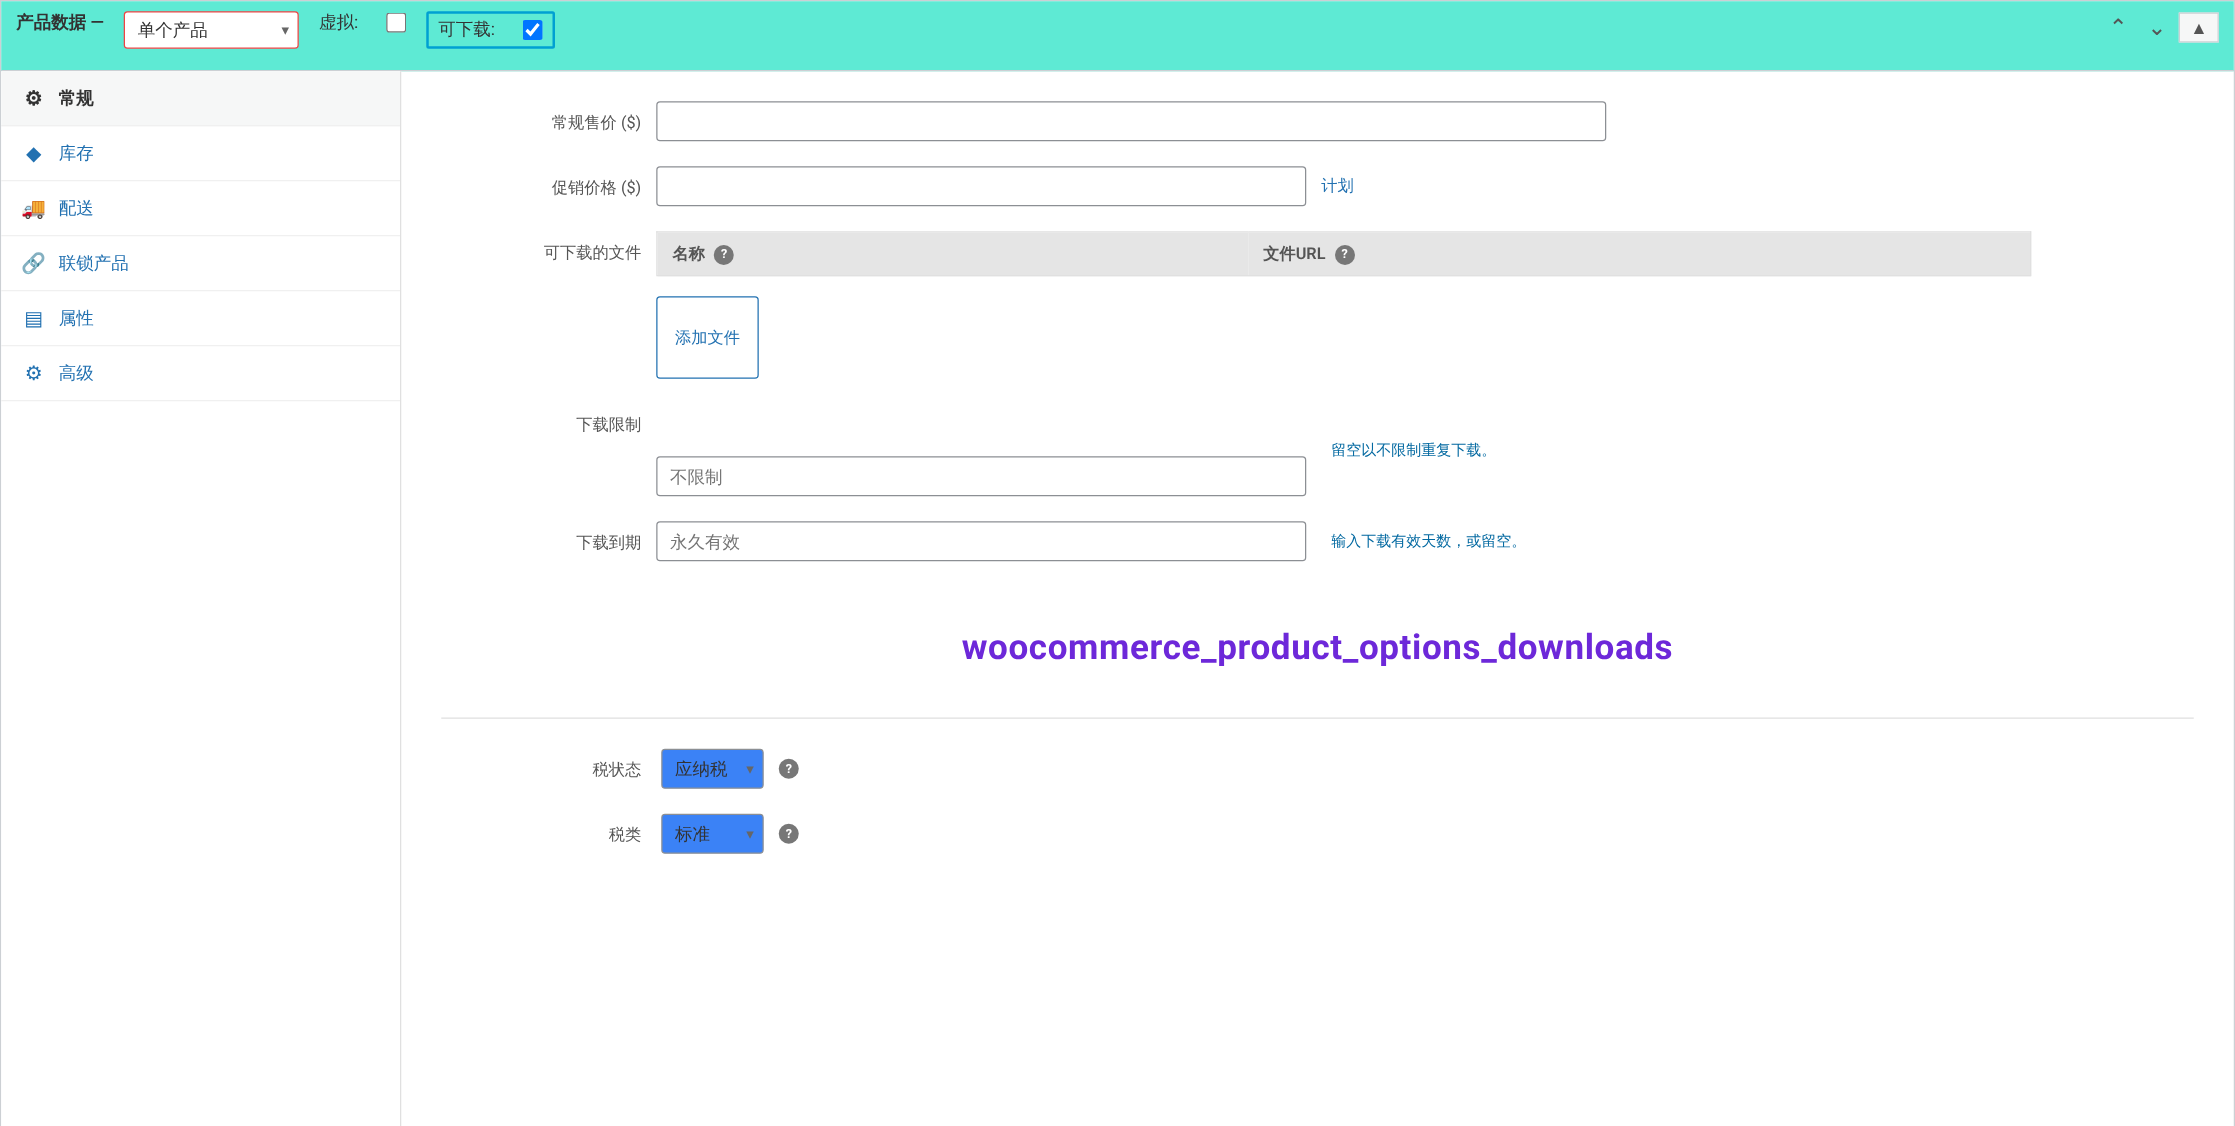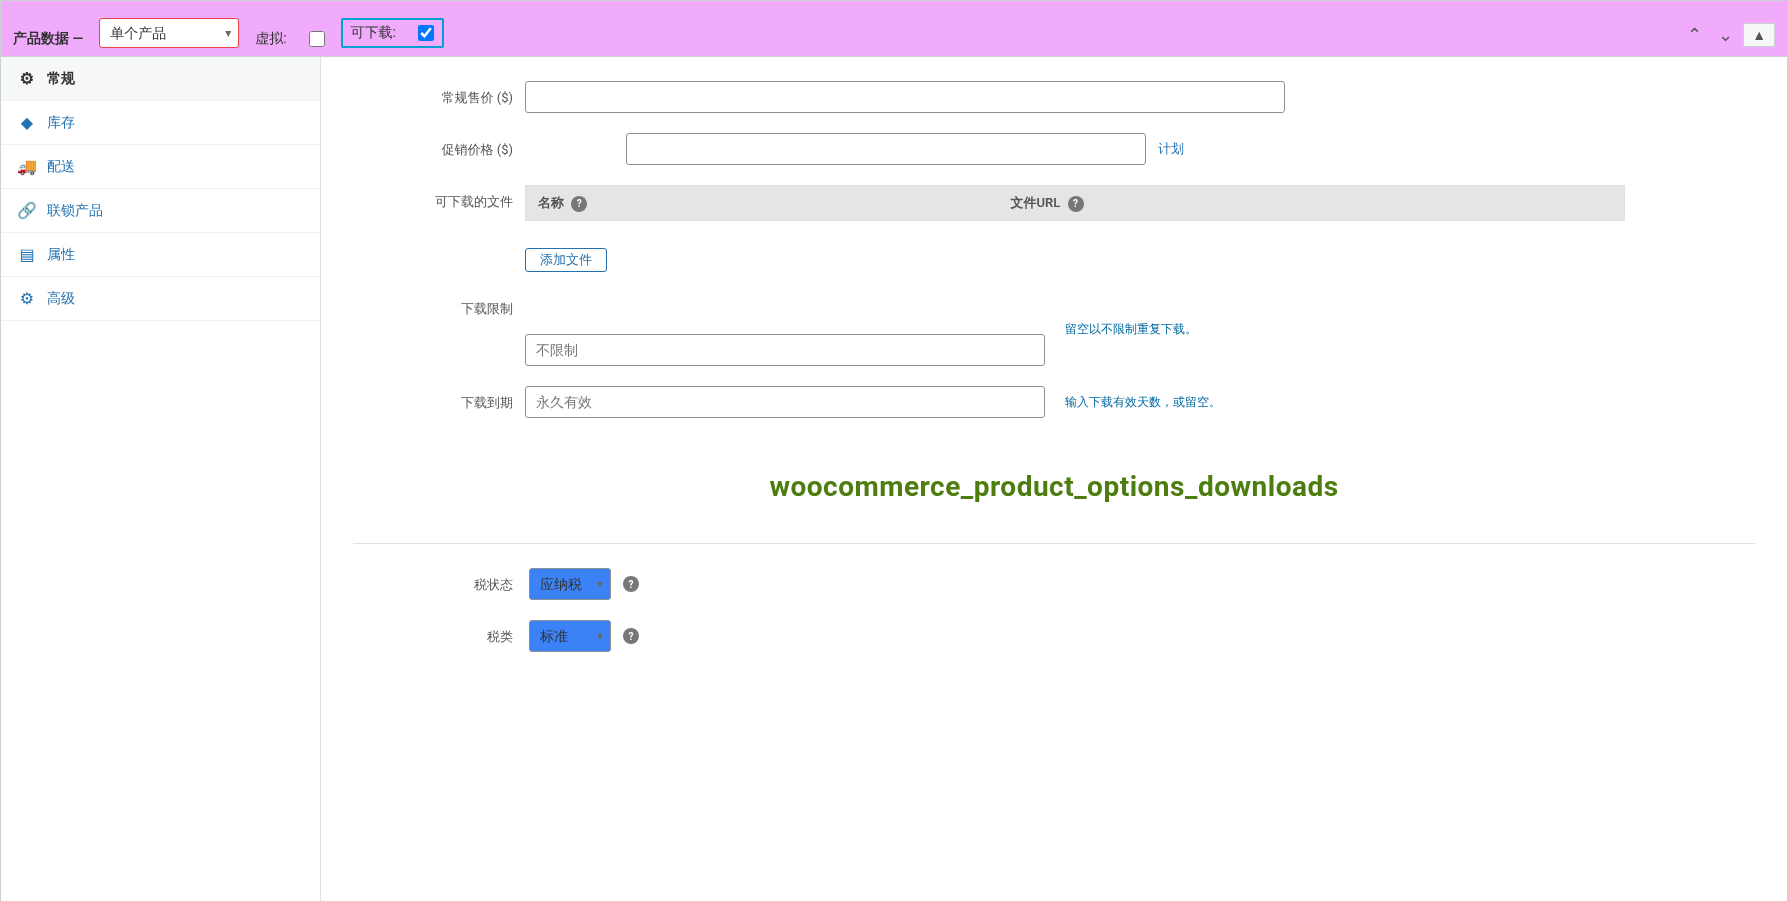--- a/index.html
+++ b/index.html
@@ -13,23 +13,23 @@
     .product-data-panel {
       background: #fff;
       border: 1px solid #ccd0d4;
       width: 1788px;
       min-height: 901px;
     }
 
     
     .panel-header {
       display: flex;
-      align-items: flex-end;
+      align-items: flex-start;
       padding: 8px 12px;
-      background: #f0abfc;
+      background: #5eead4;
       border-bottom: 1px solid #ccd0d4;
       gap: 16px;
       min-height: 56px;
     }
 
     .panel-title {
       font-size: 14px;
       font-weight: 600;
       color: #333;
       white-space: nowrap;
@@ -183,21 +183,20 @@
       padding: 7px 10px;
       font-size: 14px;
       color: #333;
       background: #fff;
     }
 
     .sale-price-row {
       display: flex;
       align-items: center;
       gap: 12px;
-      justify-content: center;
     }
 
     .schedule-link {
       color: #2271b1;
       text-decoration: none;
       font-size: 13px;
       white-space: nowrap;
     }
 
     
@@ -231,46 +230,46 @@
       font-weight: bold;
       cursor: help;
       margin-left: 4px;
       vertical-align: middle;
     }
 
     .add-file-btn {
       border: 1px solid #2271b1;
       background: #fff;
       color: #2271b1;
-      padding: 2px 14px;
+      padding: 23px 14px;
       border-radius: 3px;
       cursor: pointer;
       font-size: 13px;
-      margin-top: 19px;
+      margin-top: 8px;
     }
 
     
     .download-input-row {
       display: flex;
       align-items: center;
       gap: 12px;
     }
 
     .download-hint {
       font-size: 12px;
       color: #0369a1;
       margin-left: 8px;
     }
 
     
     .hook-label {
       text-align: center;
       font-size: 28px;
       font-weight: 700;
-      color: #4d7c0f;
+      color: #6d28d9;
       padding: 32px 0;
       letter-spacing: 0.5px;
     }
 
     
     .section-divider {
       border: none;
       border-top: 1px solid #e0e0e0;
       margin: 8px 0 24px 0;
     }

